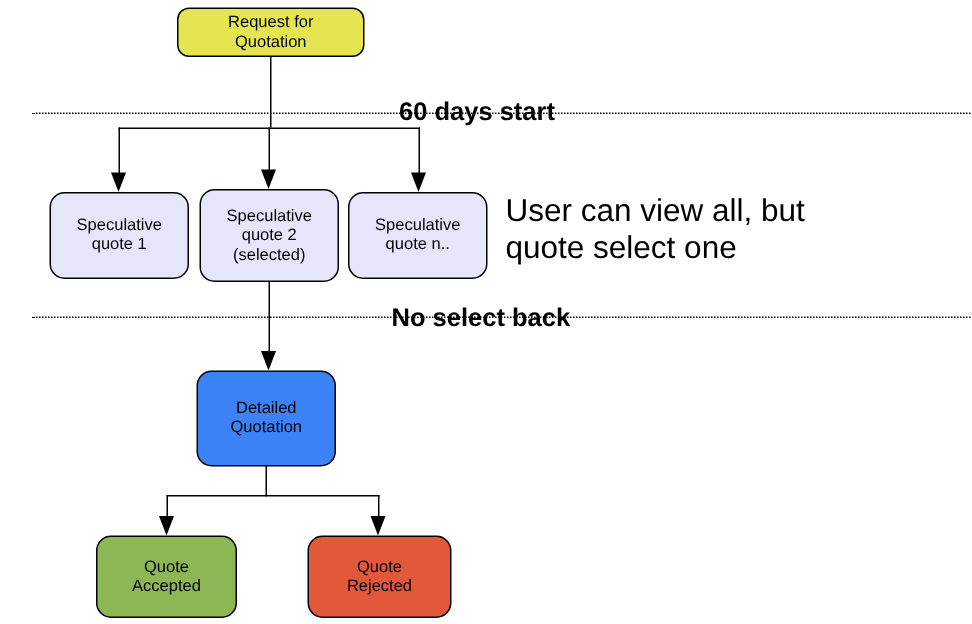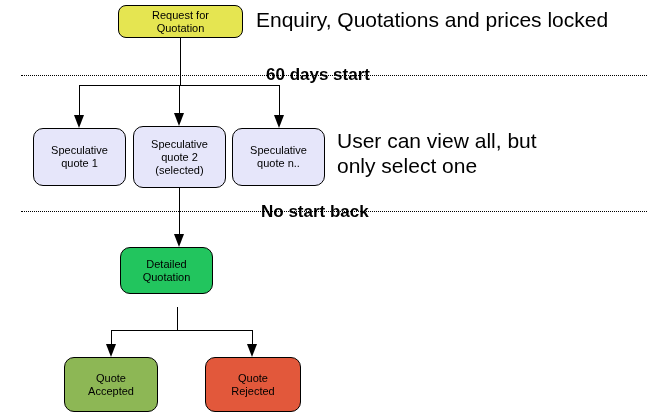--- a/index.html
+++ b/index.html
@@ -89,32 +89,31 @@
   <div class="node r10" style="left: 12px; top: 128px; width: 93px; height: 58px; background-color: rgb(230, 230, 250);">Speculative
 quote 1</div>
 
   <div class="node r10" style="left: 112px; top: 126px; width: 93px; height: 62px; background-color: rgb(230, 230, 250);">Speculative
 quote 2
 (selected)</div>
 
   <div class="node r10" style="left: 211px; top: 128px; width: 93px; height: 58px; background-color: rgb(230, 230, 250);">Speculative
 quote n..</div>
 
-  <div class="node r10" style="left: 99px; top: 247px; width: 93px; height: 47px; background-color: #22c55e;">Detailed
+  <div class="node r10" style="left: 110px; top: 247px; width: 93px; height: 64px; background-color: #3b82f6;">Detailed
 Quotation</div>
 
   <div class="node r10" style="left: 43px; top: 357px; width: 94px; height: 55px; background-color: rgb(141, 183, 85);">Quote
 Accepted</div>
 
   <div class="node r10" style="left: 184px; top: 357px; width: 96px; height: 55px; background-color: rgb(226, 88, 59);">Quote
 Rejected</div>
 
-  <div class="annot" style="left:235px;top:7px;">Enquiry, Quotations and prices locked</div>
 
   <div class="annot bold" style="left:245px;top:66px;">60 days start</div>
 
   <div class="annot" style="left:316px;top:128px;">User can view all, but
-only select one</div>
+quote select one</div>
 
-  <div class="annot bold" style="left:240px;top:203px;">No start back</div>
+  <div class="annot bold" style="left:240px;top:203px;">No select back</div>
 
 
 </div>
 
 </body></html>

